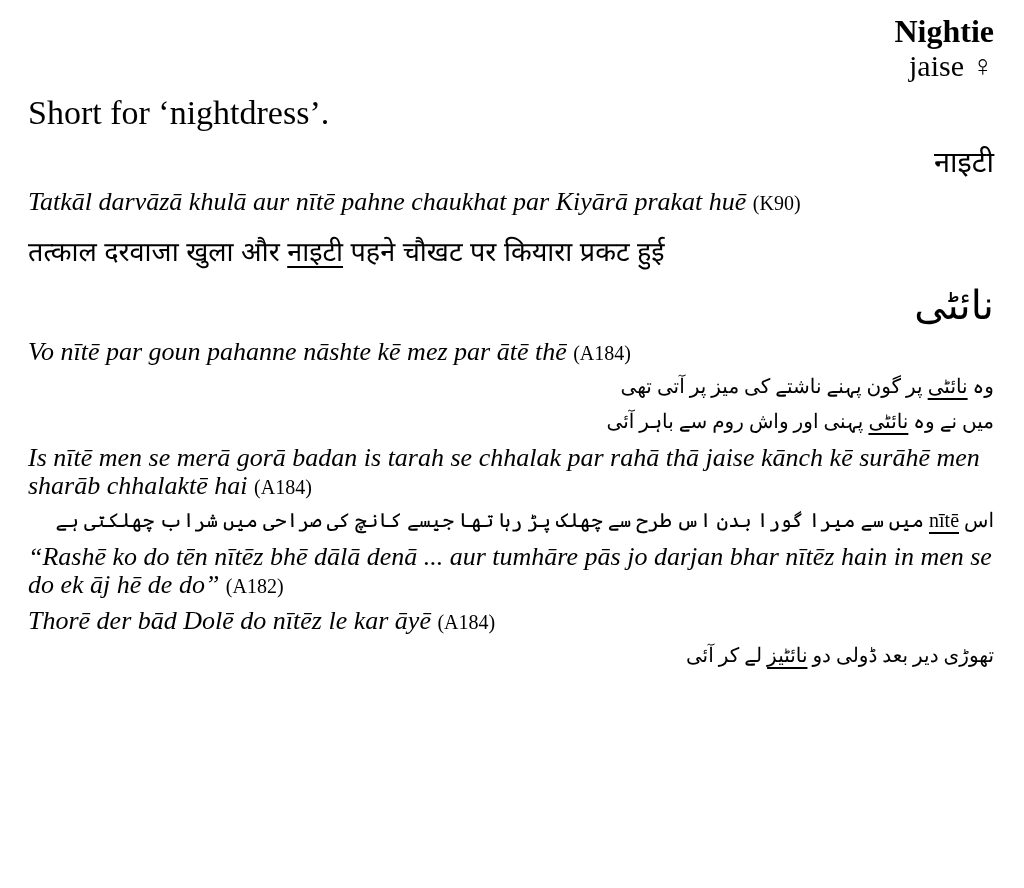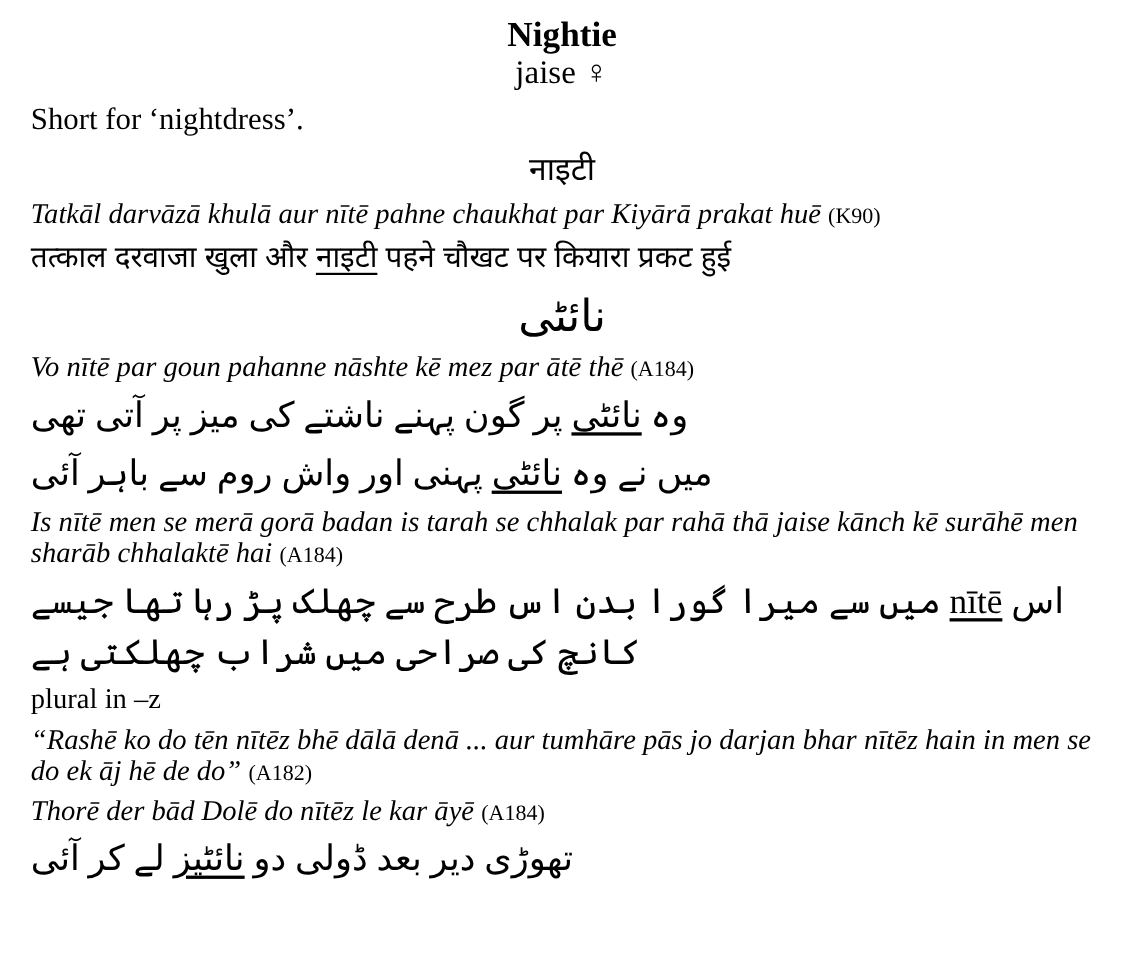--- a/index.html
+++ b/index.html
@@ -12,34 +12,34 @@
     width: 1024px;
     height: 888px;
     overflow: hidden;
     font-family: "Liberation Serif", "DejaVu Serif", serif;
   }
   .page {
     position: relative;
     width: 966px;
     padding: 8px 30px 0 28px;
   }
-  .center { text-align: center; }
+  .center { text-align: right; }
   .headword {
     font-weight: bold;
     font-size: 32px;
     line-height: 1.1;
     margin-top: 6px;
   }
   .pos-line {
     font-size: 30px;
     line-height: 1.15;
   }
   .gender { font-size: 30px; }
   .definition {
-    font-size: 28px;
+    font-size: 34px;
     line-height: 1.1;
     margin-top: 10px;
   }
   .hindi-headword {
     font-size: 29px;
     line-height: 1.2;
     margin-top: 14px;
     font-family: "Liberation Sans", "DejaVu Sans", sans-serif;
   }
   .translit {
@@ -49,34 +49,34 @@
     margin-top: 8px;
   }
   .translit b { font-weight: normal; }
   .ref {
     font-style: normal;
     font-size: 20px;
   }
   .hindi-line {
     font-size: 27px;
     line-height: 1.15;
-    margin-top: 10px;
+    margin-top: 21px;
     font-family: "Liberation Sans", "DejaVu Sans", sans-serif;
   }
   .urdu-headword {
     font-size: 40px;
     line-height: 1.2;
     margin-top: 14px;
     margin-bottom: 6px;
     direction: rtl;
   }
   .urdu-line {
     direction: rtl;
-    text-align: left;
-    font-size: 32px;
+    text-align: right;
+    font-size: 20px;
     line-height: 1.45;
     margin-top: 6px;
     margin-bottom: 6px;
   }
   .urdu-line u, .hindi-line u {
     text-decoration: underline;
     text-underline-offset: 5px;
   }
   .plural-note {
     font-size: 26px;
@@ -115,21 +115,20 @@
   <div class="urdu-line">وہ <u>نائٹی</u> پر گون پہنے ناشتے کی میز پر آتی تھی</div>
 
   <div class="urdu-line">میں نے وہ <u>نائٹی</u> پہنی اور واش روم سے باہر آئی</div>
 
   <div class="translit">
     <span>Is <b>nītē</b> men se merā gorā badan is tarah se chhalak par rahā thā jaise kānch kē surāhē men sharāb chhalaktē hai</span>
     <span class="ref">(A184)</span>
   </div>
   <div class="urdu-line">اس <u>nītē</u> میں سے میرا گورا بدن اس طرح سے چھلک پڑ رہا تھا جیسے کانچ کی صراحی میں شراب چھلکتی ہے</div>
 
-  <div class="plural-note">plural in –z</div>
 
   <div class="translit">
     <span>“Rashē ko do tēn <b>nītēz</b> bhē dālā denā ... aur tumhāre pās jo darjan bhar <b>nītēz</b> hain in men se do ek āj hē de do”</span>
     <span class="ref">(A182)</span>
   </div>
 
   <div class="translit">
     <span>Thorē der bād Dolē do <b>nītēz</b> le kar āyē</span>
     <span class="ref">(A184)</span>
   </div>

